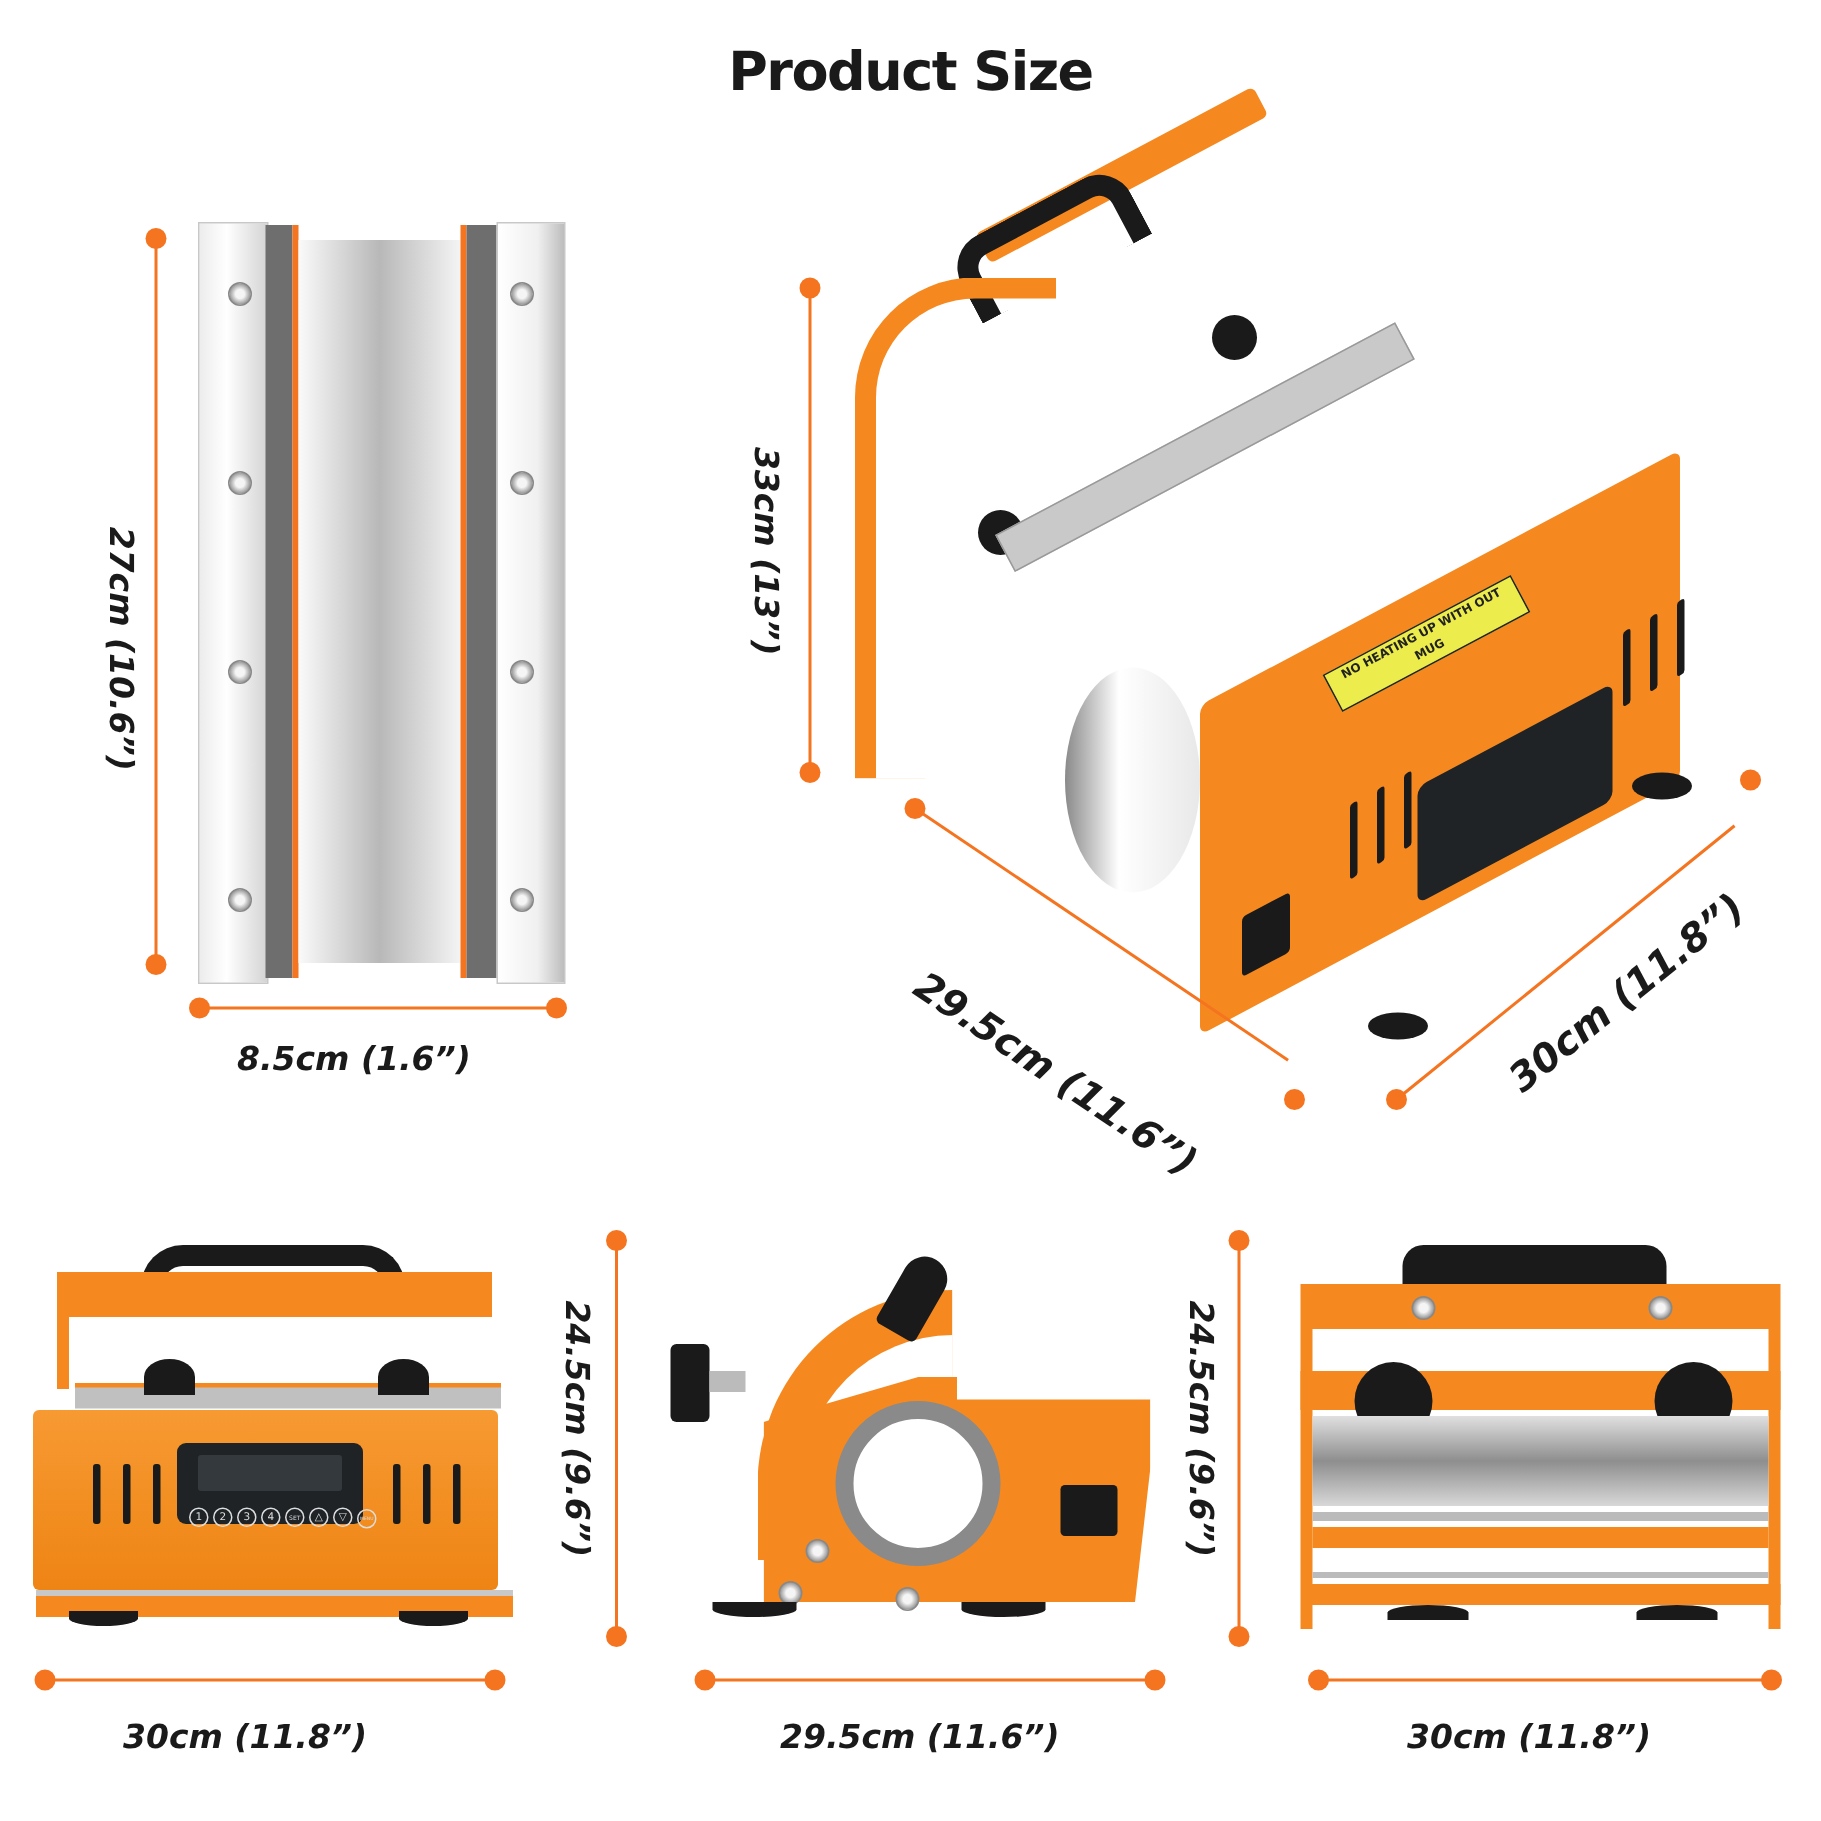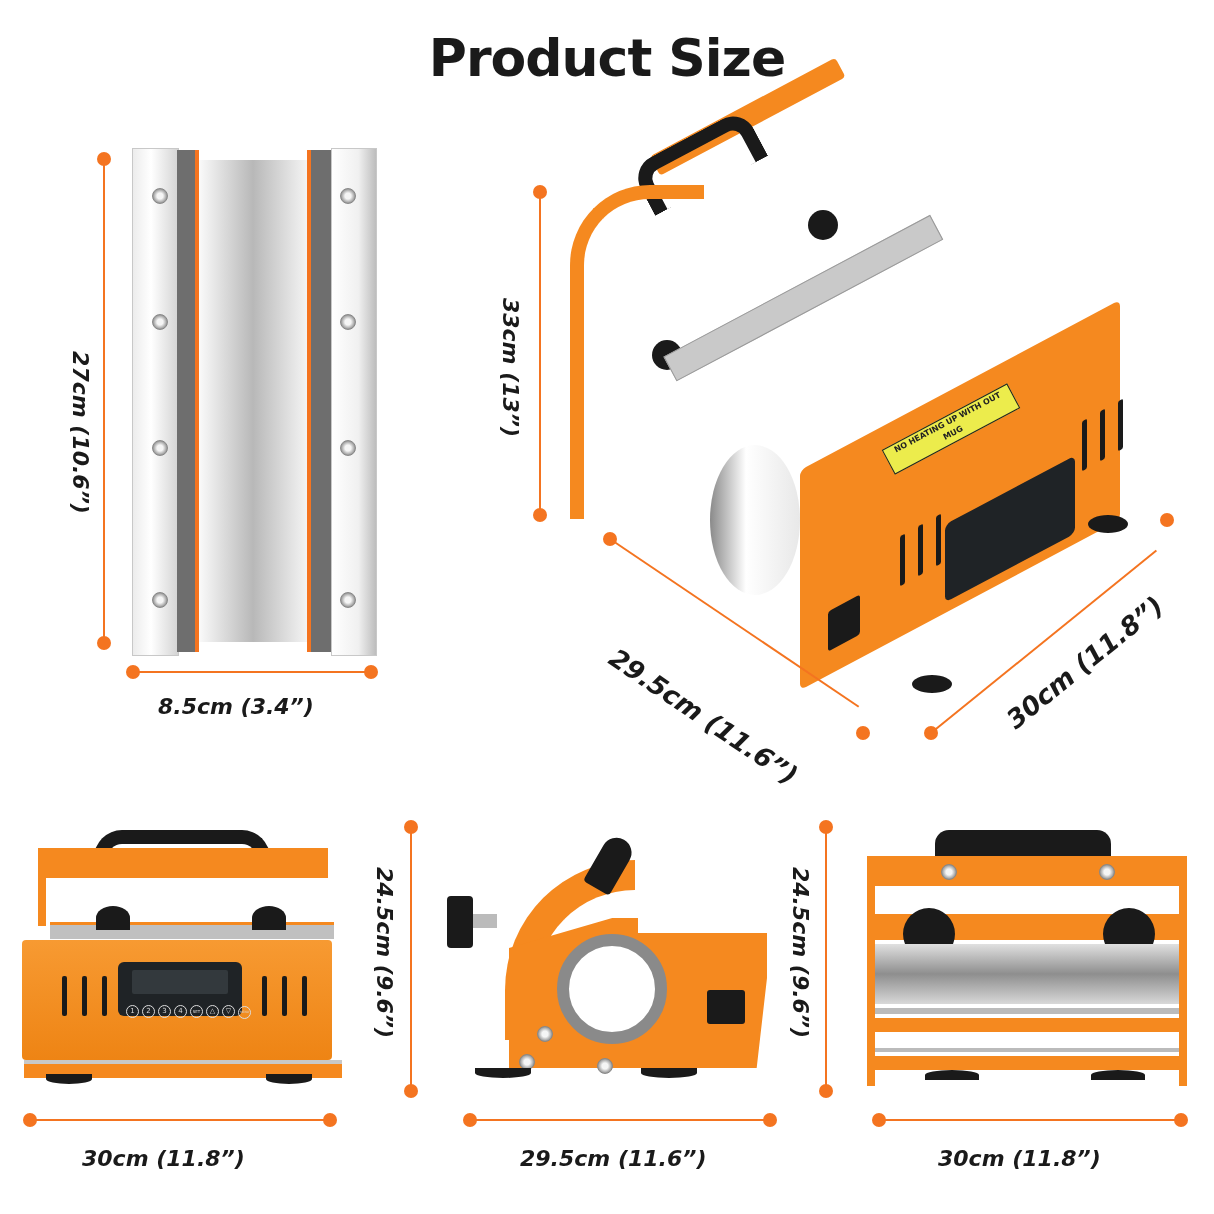--- a/index.html
+++ b/index.html
@@ -1,18 +1,18 @@
 <!DOCTYPE html>
 <html><head>
 <meta charset="utf-8">
 <style>
   html, body { margin:0; padding:0; background:#ffffff; }
   body { width:1214px; height:1214px; position:relative; overflow:hidden; font-family:"DejaVu Sans", sans-serif; }
   .abs { position:absolute; }
-  .title { position:absolute; left:0; top:28px; width:1214px; text-align:center; font-family:"DejaVu Sans", sans-serif; font-weight:bold; font-size:52px; color:#1a1a1a; letter-spacing:-1px; }
+  .title { position:absolute; left:0; top:28px; width:1214px; text-align:center; font-family:"DejaVu Sans", sans-serif; font-weight:bold; font-size:36px; color:#1a1a1a; letter-spacing:-1px; }
   .dim-label { position:absolute; font-family:"DejaVu Sans", sans-serif; font-weight:bold; font-style:italic; font-size:22px; color:#1a1a1a; white-space:nowrap; }
   .dot { position:absolute; width:14px; height:14px; border-radius:50%; background:#f47420; }
   .line { position:absolute; background:#f47420; }
   .panel { position:absolute; background:#1f2326; border-radius:6px; }
   .btn-circle { display:inline-block; width:11px; height:11px; border:1px solid #ddd; border-radius:50%; color:#ddd; font-size:7px; line-height:11px; text-align:center; margin-right:3px; font-family:"DejaVu Sans", sans-serif; }
   .vent { position:absolute; width:5px; background:#1a1a1a; border-radius:2px; }
   .screw { position:absolute; width:14px; height:14px; border-radius:50%; background:radial-gradient(circle,#f5f5f5 30%,#999 70%); border:1px solid #888; }
   .knob { position:absolute; width:30px; height:30px; background:#1a1a1a; border-radius:50%; }
 </style>
 </head>
@@ -41,21 +41,21 @@
     <div class="screw" style="left:20px;top:444px;"></div>
     <div class="screw" style="left:208px;top:40px;"></div>
     <div class="screw" style="left:208px;top:166px;"></div>
     <div class="screw" style="left:208px;top:292px;"></div>
     <div class="screw" style="left:208px;top:444px;"></div>
   </div>
 
   <div class="dot" style="left:126px;top:665px;"></div>
   <div class="line" style="left:133px;top:671px;width:238px;height:2px;"></div>
   <div class="dot" style="left:364px;top:665px;"></div>
-  <div class="dim-label" style="left:158px;top:694px;">8.5cm (3.4”)</div>
+  <div class="dim-label" style="left:158px;top:694px;">8.5cm (1.6”)</div>
 </div>
 
 <div>
 
   <div class="dot" style="left:533px;top:185px;"></div>
   <div class="line" style="left:539px;top:192px;width:2px;height:322px;"></div>
   <div class="dot" style="left:533px;top:508px;"></div>
   <div class="dim-label" style="left:400px;top:355px;transform:rotate(90deg);width:220px;text-align:center;">33cm (13”)</div>
 
   <div class="abs" style="left:560px;top:115px;width:600px;height:600px;">

